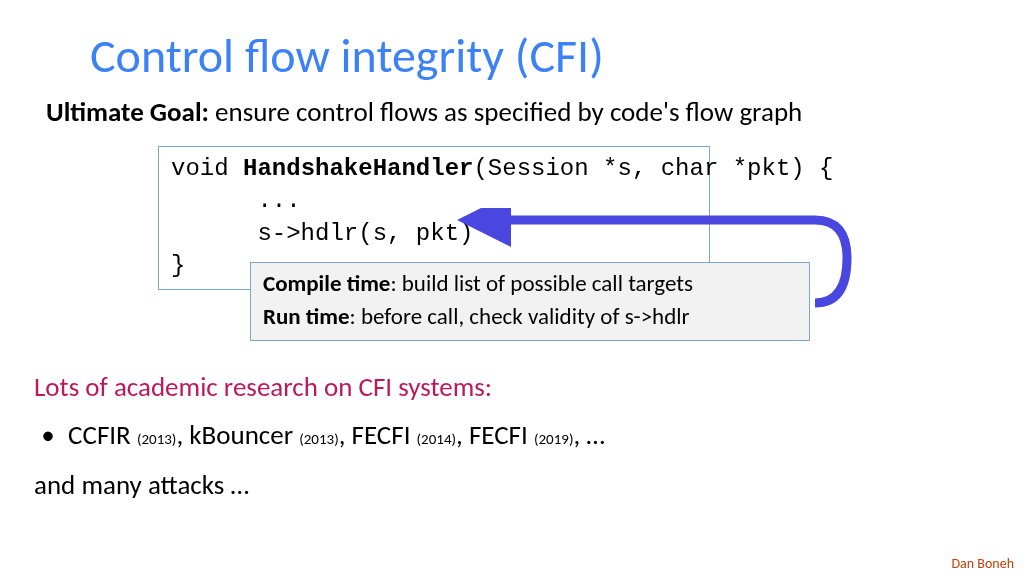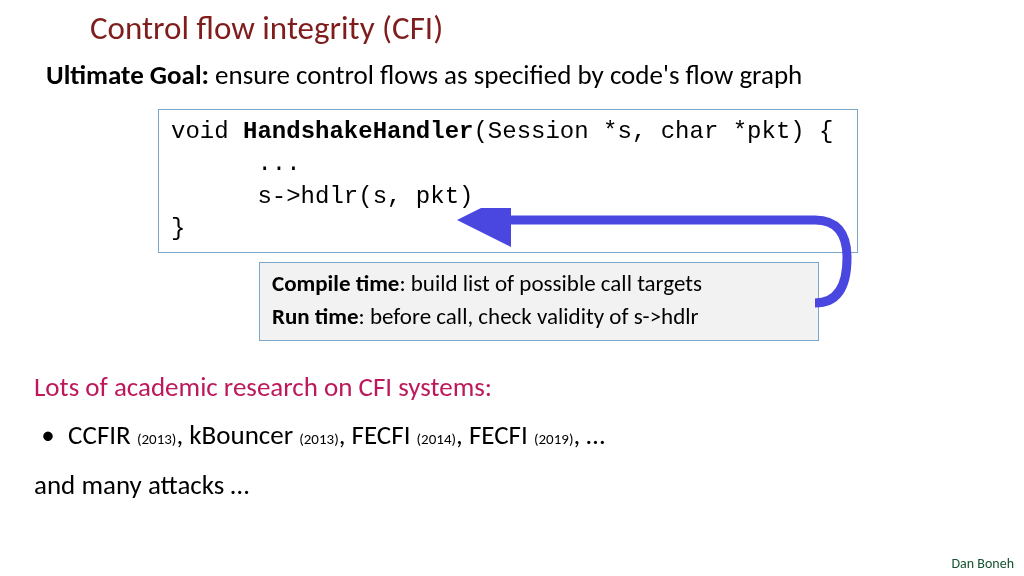--- a/index.html
+++ b/index.html
@@ -10,50 +10,51 @@
     font-family: Calibri, 'Segoe UI', Arial, sans-serif;
     position: relative;
     overflow: hidden;
   }
   .title-row {
     display: flex;
     align-items: baseline;
     padding: 8px 0 0 90px;
   }
   .title {
-    font-size: 33px;
+    font-size: 48px;
     font-weight: 400;
-    color: #7f1d1d;
+    color: #3b82f6;
+    margin-top: 18px;
   }
   .citation {
     font-size: 22px;
     color: #000;
     margin-left: 28px;
   }
   .goal-line {
     padding: 10px 34px 0 34px;
     font-size: 27px;
     color: #000;
   }
   .goal-line b { font-weight: bold; margin-left: 12px; }
   .code-block {
     margin: 18px 0 0 158px;
-    width: 700px;
+    width: 552px;
     border: 1px solid #7BA8C9;
     padding: 6px 12px 6px 12px;
     font-family: Consolas, 'Courier New', monospace;
     font-size: 24px;
     color: #000;
     line-height: 1.35;
     white-space: pre;
   }
   .code-block .fn { font-weight: bold; }
   .note-box {
     position: absolute;
-    left: 259px;
+    left: 250px;
     top: 262px;
     width: 560px;
     border: 1px solid #7BA8C9;
     background: #F2F2F2;
     padding: 4px 12px 6px 12px;
     font-size: 23px;
     color: #000;
     line-height: 1.45;
   }
   .note-box b { font-weight: bold; }
@@ -83,21 +84,21 @@
     left: 34px;
     top: 468px;
     font-size: 27px;
     color: #000;
   }
   .author {
     position: absolute;
     right: 10px;
     bottom: 4px;
     font-size: 14px;
-    color: #14532d;
+    color: #c2410c;
   }
   .arrow {
     position: absolute;
     left: 445px;
     top: 208px;
     width: 420px;
     height: 130px;
     pointer-events: none;
   }
 </style>

